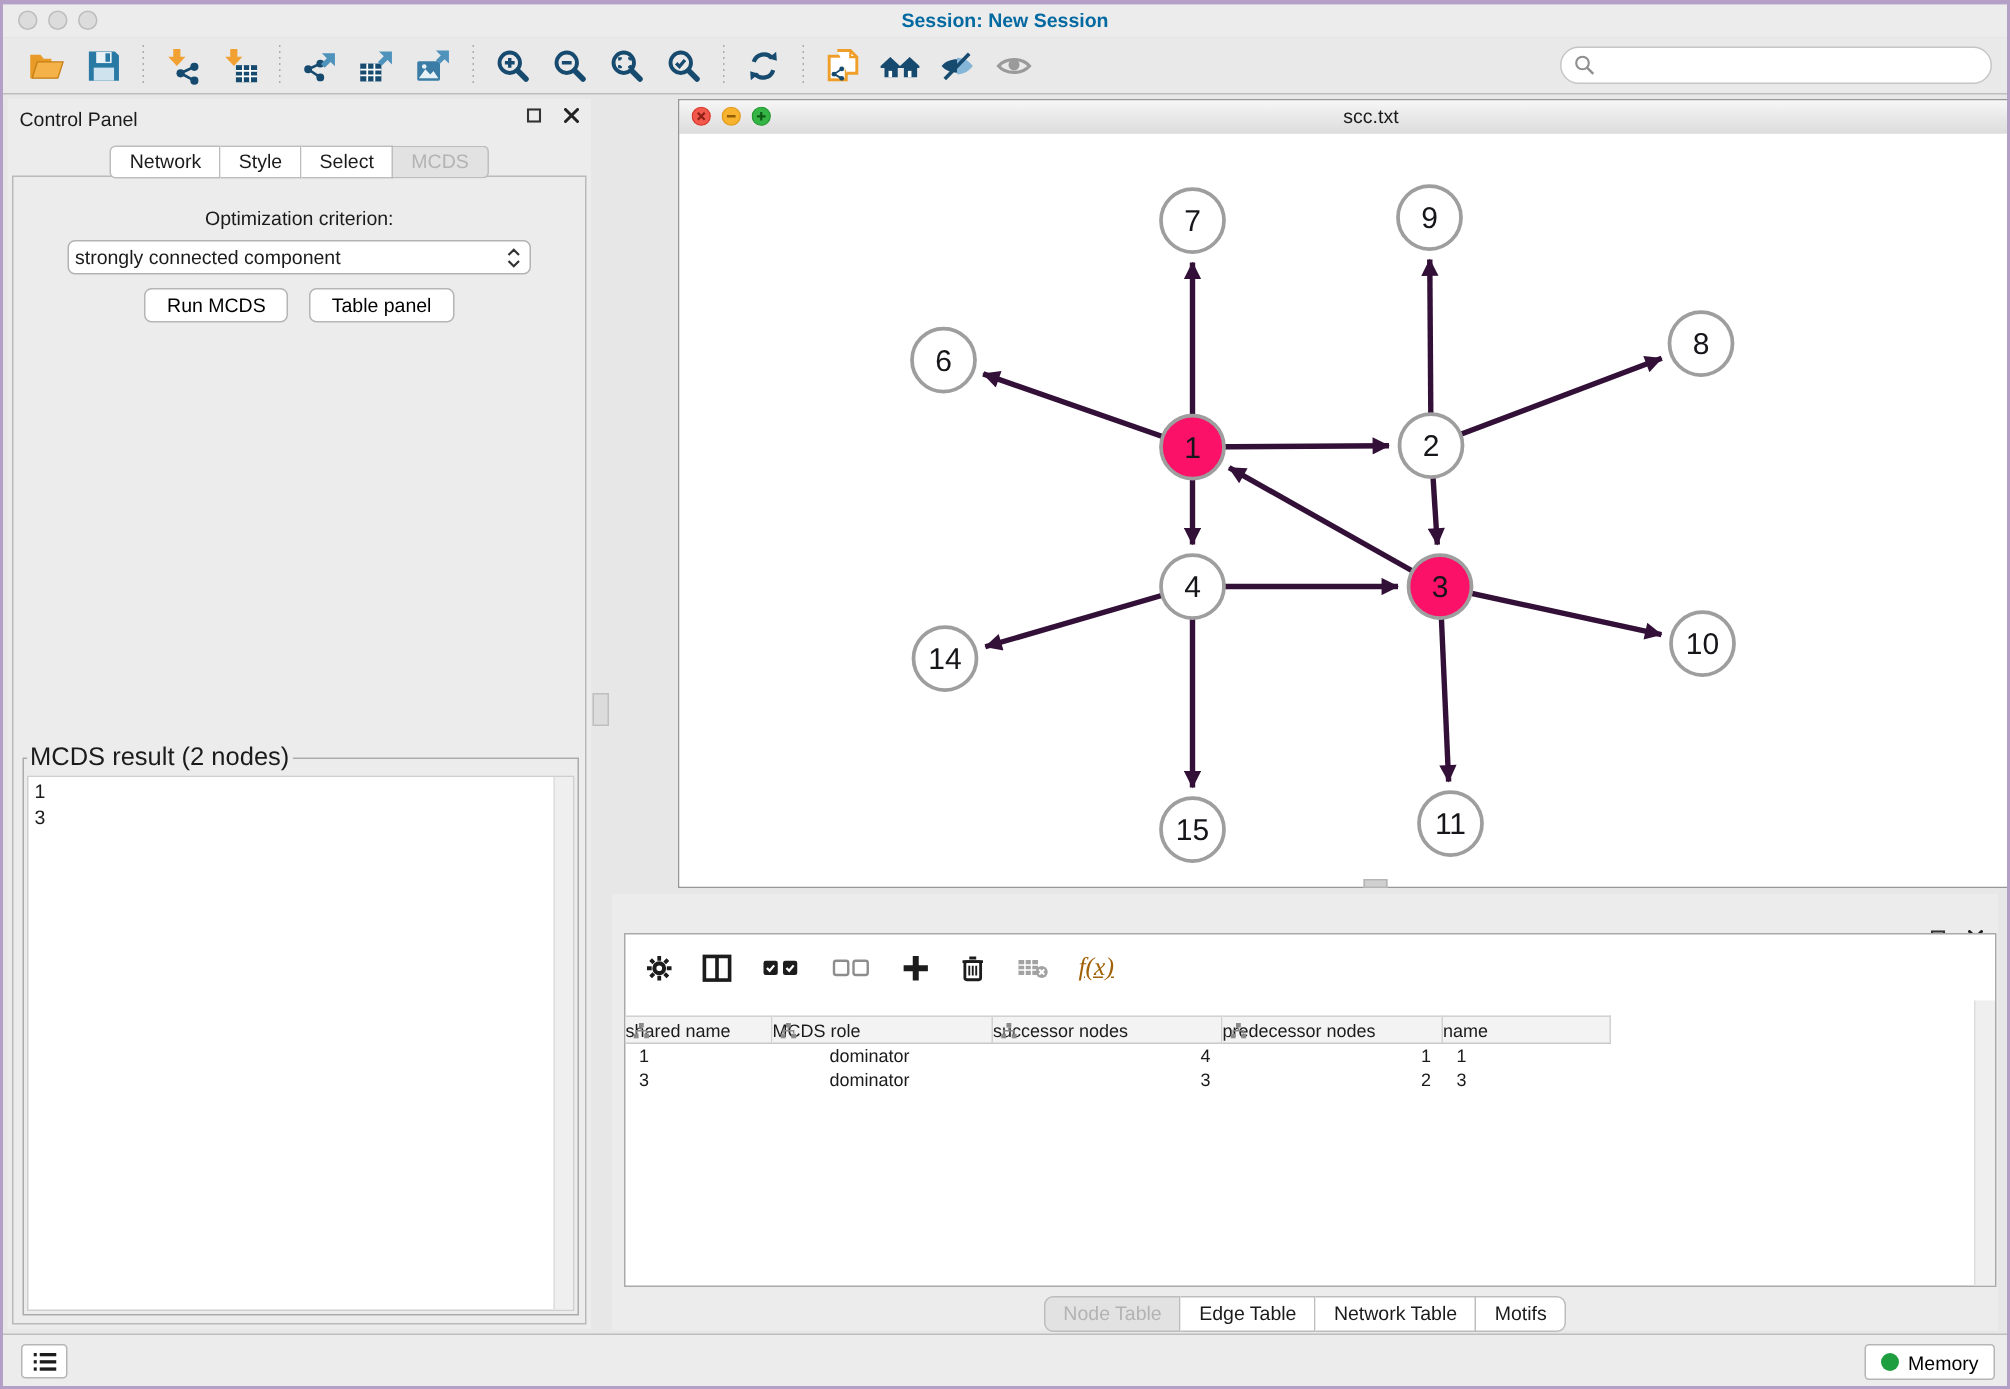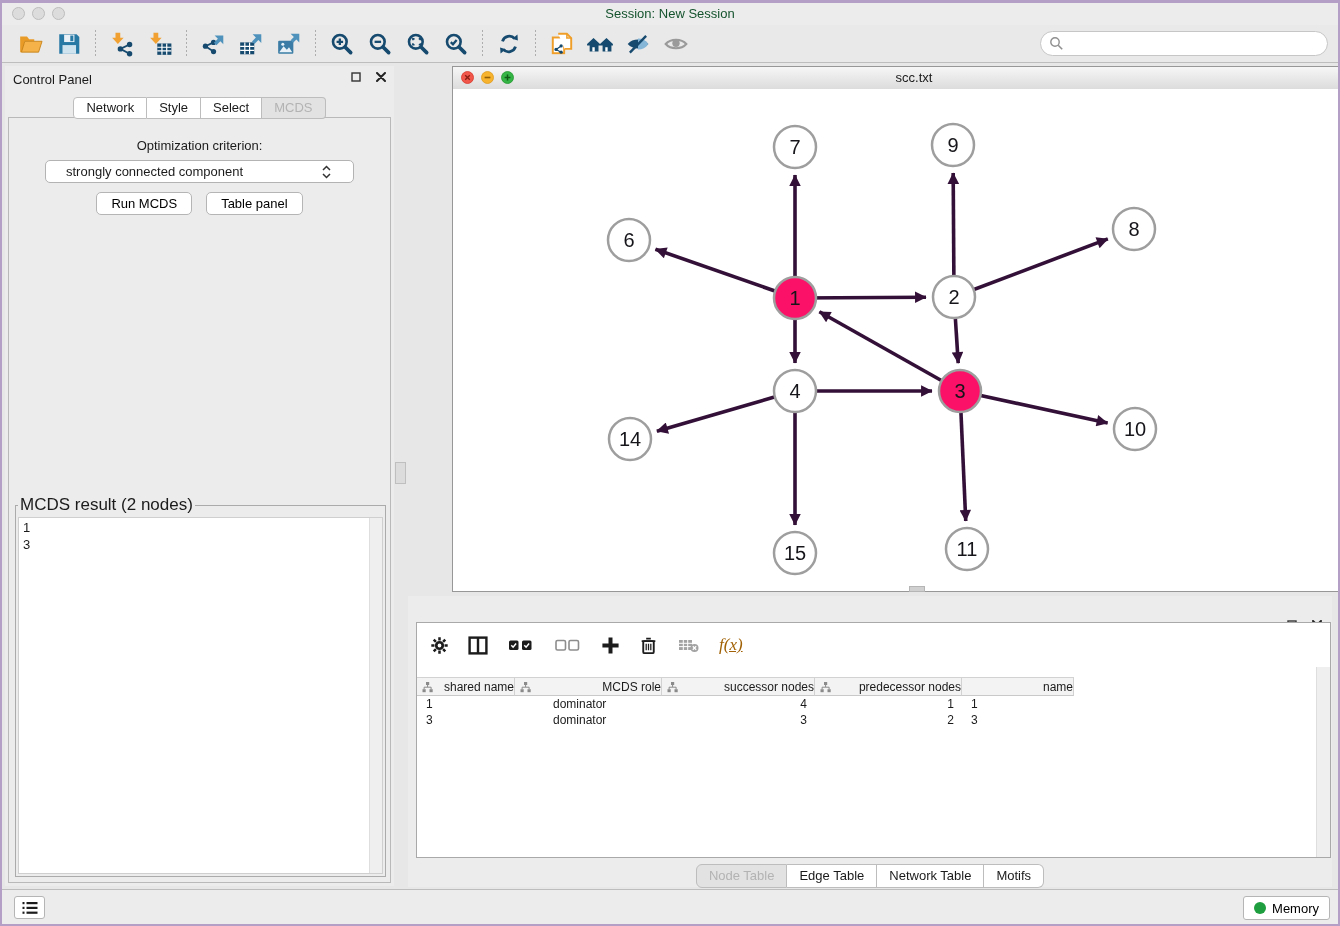--- a/index.html
+++ b/index.html
@@ -11,21 +11,21 @@
     font-size:13px;color:#1b1b1b;
     overflow:hidden;position:relative;
   }
   #app{position:absolute;inset:0;}
   .abs{position:absolute;}
 
   
   #titlebar{left:0;right:0;top:0;height:22px;background:#ececec;border-bottom:1px solid #d6d6d6;}
   .tl-dot{width:13px;height:13px;border-radius:50%;background:#dcdcdc;border:1px solid #bdbdbd;display:inline-block;margin-right:7px;box-sizing:border-box;}
   #tl-group{left:10px;top:4px;}
-  #win-title{left:0;right:0;top:3px;text-align:center;color:#14532d;}
+  #win-title{left:0;right:0;top:3px;text-align:center;color:#0369a1;font-weight:bold;}
 
   
   #toolbar{left:0;right:0;top:22px;height:38px;background:#e9e9e9;border-bottom:1px solid #bdbdbd;display:flex;align-items:center;padding:0 10px;box-sizing:border-box;}
   .tbtn{width:34px;height:32px;border:none;background:transparent;display:flex;align-items:center;justify-content:center;padding:0;margin:0 2px;}
   .tsep{width:1px;height:28px;margin:0 7px;background-image:linear-gradient(#adadad 40%, transparent 40%);background-size:1px 4px;}
   #search-wrap{margin-left:auto;position:relative;}
   #search-input{width:288px;height:25px;border:1px solid #c6c6c6;border-radius:13px;background:#fff;box-sizing:border-box;padding:0 10px 0 28px;font-size:13px;outline:none;}
   #search-icon{position:absolute;left:9px;top:5px;}
 
   
@@ -36,21 +36,21 @@
   #control-panel{left:3px;top:63px;width:389px;height:820px;background:#ececec;}
   #cp-head{left:8px;top:4px;right:6px;height:18px;display:flex;align-items:center;}
   #cp-winbtns{position:absolute;right:0;top:0;}
   #cp-tabs{left:0;right:0;top:31px;height:20px;display:flex;justify-content:center;z-index:2;}
   .tab{height:20px;line-height:20px;padding:0 12px;background:#fff;border:1px solid #bdbdbd;border-left:none;font-size:13px;text-align:center;}
   .tab:first-child{border-left:1px solid #bdbdbd;border-radius:4px 0 0 4px;}
   .tab:last-child{border-radius:0 4px 4px 0;}
   .tab.selected{background:#e2e2e2;color:#b3b3b3;}
   #cp-box{left:3px;right:3px;top:51px;bottom:3px;border:1px solid #b9b9b9;background:#ececec;}
   #opt-label{left:0;right:0;top:20px;text-align:center;}
-  #opt-select{left:36px;right:36px;top:42px;height:23px;background:#fff;border:1px solid #b3b3b3;border-radius:5px;display:flex;align-items:center;padding:0 20px;box-sizing:border-box;}
+  #opt-select{left:36px;right:36px;top:42px;height:23px;background:#fff;border:1px solid #b3b3b3;border-radius:5px;display:flex;align-items:center;padding:0 4px;box-sizing:border-box;}
   #opt-select .sel-text{flex:1;font-size:13px;}
   .pbtn{height:23px;background:#fff;border:1px solid #b5b5b5;border-radius:5px;font-size:13px;padding:0 14px;font-family:inherit;}
   #cp-buttons{left:0;right:0;top:74px;display:flex;justify-content:center;gap:14px;}
   #result-box{left:6px;top:377px;width:369px;height:380px;border:1px solid #ababab;margin:0;padding:0;background:#ececec;}
   #result-box legend{font-size:17px;padding:0 2px;margin-left:2px;}
   #result-area{position:absolute;left:2px;right:2px;top:2px;bottom:2px;background:#fff;border:1px solid #cfcfcf;overflow:hidden;}
   #result-text{padding:1px 4px;font-size:13px;line-height:17px;white-space:pre-line;}
   .vscroll{position:absolute;right:0;top:0;bottom:0;width:12px;background:#efefef;border-left:1px solid #dedede;}
 
   
@@ -66,21 +66,21 @@
 
   
   #table-panel{left:406px;top:593px;width:924px;height:291px;background:#ececec;}
   #tp-head{left:10px;top:22px;right:8px;height:18px;display:flex;align-items:center;}
   #tp-winbtns{position:absolute;right:0;top:0;}
   #tp-box{left:8px;top:26px;width:915px;height:236px;background:#fff;border:1px solid #a9a9a9;box-sizing:border-box;overflow:hidden;}
   #tp-toolbar{left:0;right:0;top:0;height:44px;display:flex;align-items:center;padding-left:12px;gap:17px;}
   .ttbtn{border:none;background:transparent;padding:0;display:flex;align-items:center;justify-content:center;height:26px;}
   .fx{font-family:"Liberation Serif", serif;font-style:italic;font-size:17px;color:#a16207;text-decoration:underline;}
   #thead{left:0;top:54px;height:19px;display:flex;background:transparent;font-size:12px;}
-  .hcell{background:#f3f3f3;border-top:1px solid #d2d2d2;border-bottom:1px solid #c9c9c9;border-right:1px solid #d2d2d2;box-sizing:border-box;display:flex;align-items:center;justify-content:flex-end;position:relative;}
+  .hcell{background:#f3f3f3;border-top:1px solid #d2d2d2;border-bottom:1px solid #c9c9c9;border-right:1px solid #d2d2d2;box-sizing:border-box;display:flex;align-items:center;justify-content:flex-start;position:relative;}
   .hcell .hicon{position:absolute;left:5px;top:4px;}
   #trows{left:0;right:14px;top:73px;}
   .trow{display:flex;height:16px;font-size:12px;align-items:center;}
   .tcell{box-sizing:border-box;overflow:hidden;white-space:nowrap;}
   .c0{width:98px;} .c1{width:147px;} .c2{width:153px;} .c3{width:147px;} .c4{width:112px;}
   .al{text-align:left;padding-left:9px;}
   .ai{text-align:left;padding-left:38px;}
   .ar{text-align:right;padding-right:8px;}
   #tp-scroll{top:44px;}
   #tp-tabs{left:0;right:0;top:268px;height:22px;display:flex;justify-content:center;}

